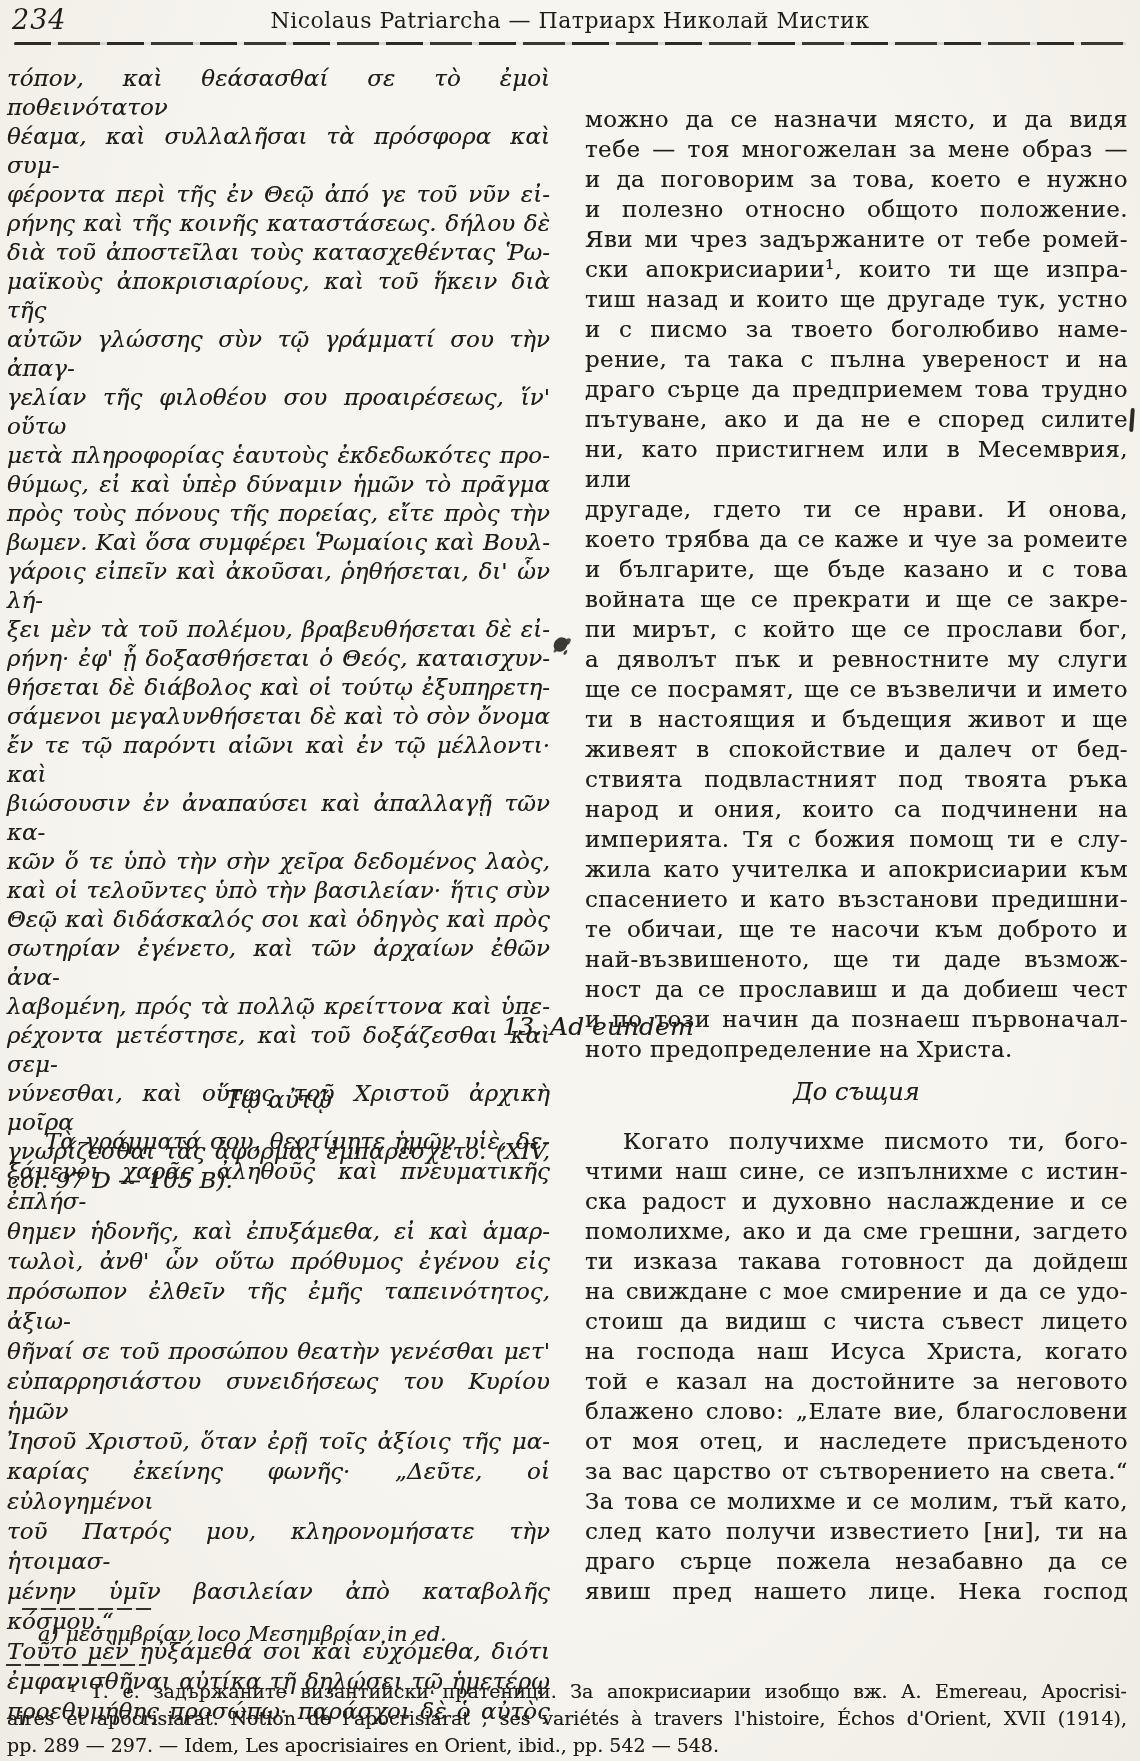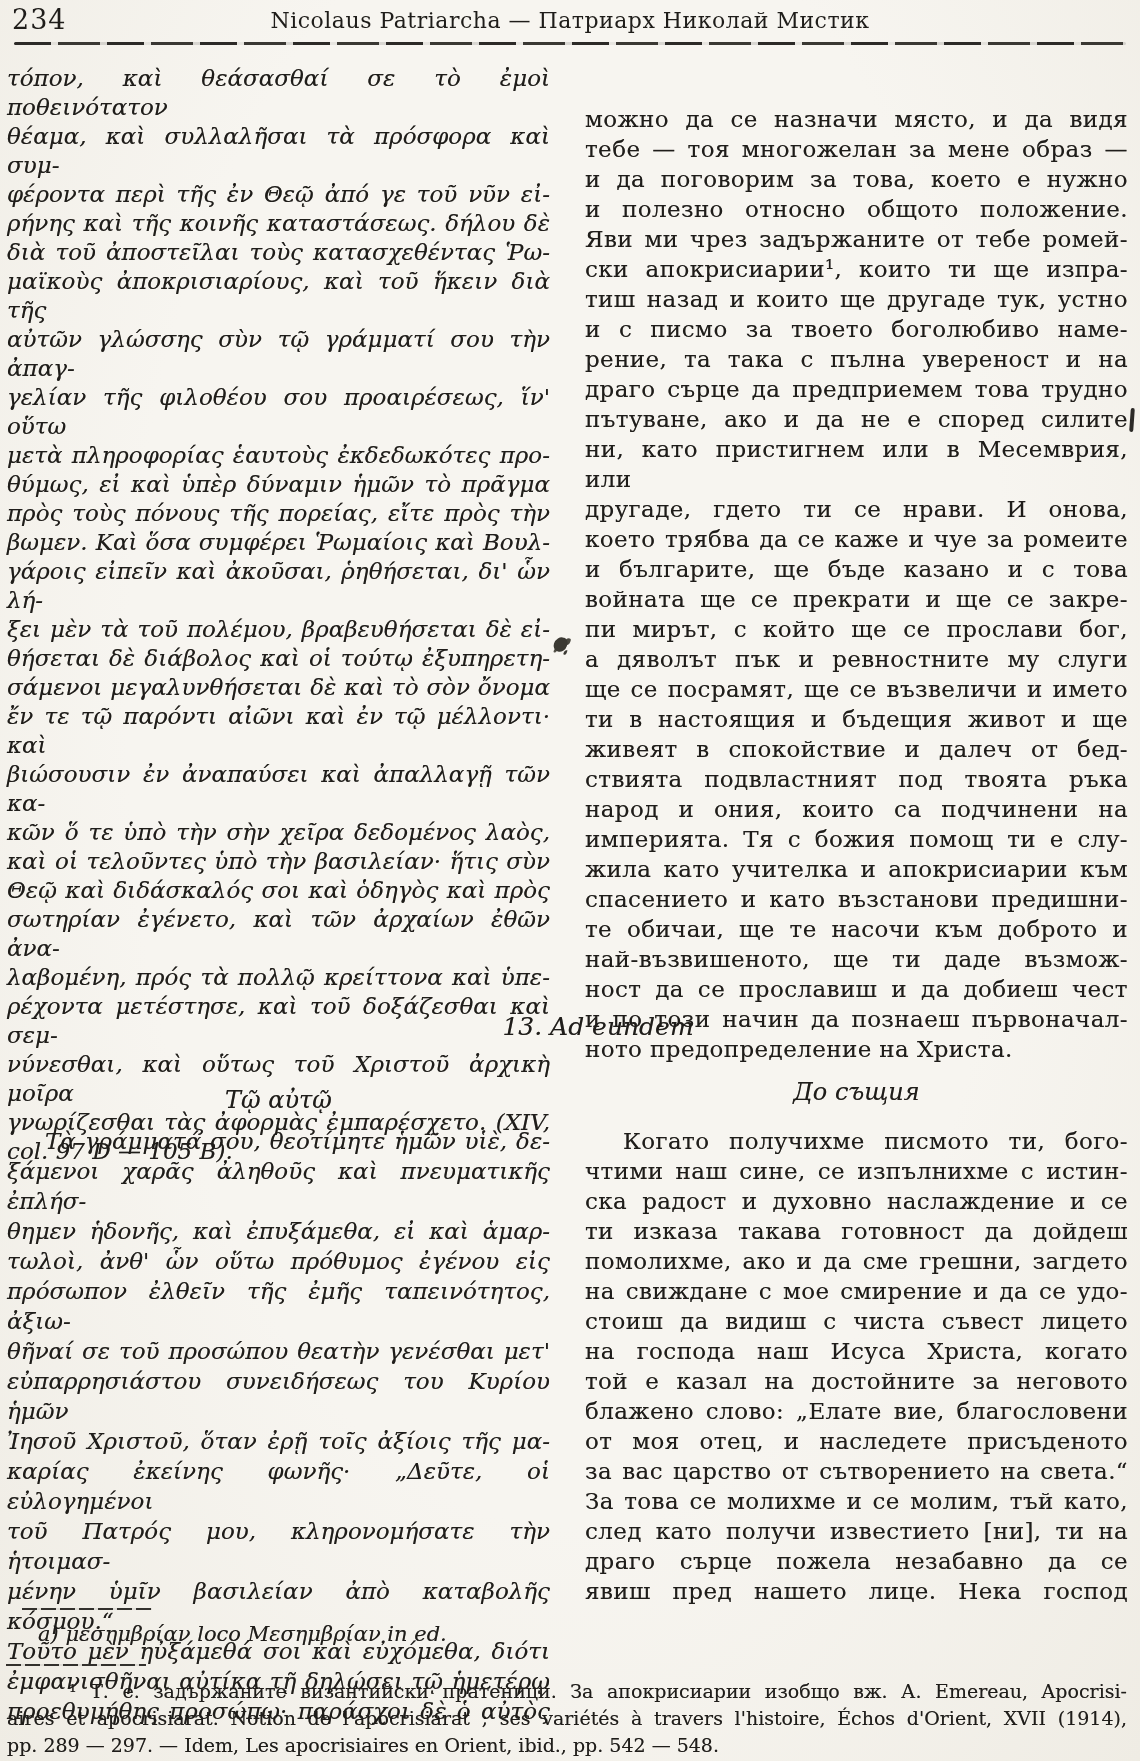--- a/index.html
+++ b/index.html
@@ -11,20 +11,21 @@
     background: radial-gradient(ellipse at 50% 40%, #f7f5f0 55%, #efece4 100%);
     color: #1f1d1a;
     font-family: "DejaVu Serif", serif;
     overflow: hidden;
   }
   
   .pagenum {
     position: absolute; left: 12px; top: 4px;
     font-size: 27px; letter-spacing: 1px;
     font-family: "DejaVu Serif", serif;
+    font-style: italic;
   }
   .runhead {
     position: absolute; left: 0; top: 8px; width: 100%;
     text-align: center; font-size: 22px; letter-spacing: 0.5px;
   }
   .headrule {
     position: absolute; left: 14px; top: 42px; width: 1112px; height: 3px;
     background:
       repeating-linear-gradient(90deg, #2c2a27 0 37px, rgba(44,42,39,0.08) 37px 44px, #3a3833 44px 86px, rgba(44,42,39,0.15) 86px 93px);
     border-radius: 2px;
@@ -122,20 +123,21 @@
       <div class="jline">διὰ τοῦ ἀποστεῖλαι τοὺς κατασχεθέντας Ῥω-</div>
       <div class="jline">μαϊκοὺς ἀποκρισιαρίους, καὶ τοῦ ἥκειν διὰ τῆς</div>
       <div class="jline">αὐτῶν γλώσσης σὺν τῷ γράμματί σου τὴν ἀπαγ-</div>
       <div class="jline">γελίαν τῆς φιλοθέου σου προαιρέσεως, ἵν' οὕτω</div>
       <div class="jline">μετὰ πληροφορίας ἑαυτοὺς ἐκδεδωκότες προ-</div>
       <div class="jline">θύμως, εἰ καὶ ὑπὲρ δύναμιν ἡμῶν τὸ πρᾶγμα</div>
       <div class="jline">πρὸς τοὺς πόνους τῆς πορείας, εἴτε πρὸς τὴν</div>
       <div class="jline">βωμεν. Καὶ ὅσα συμφέρει Ῥωμαίοις καὶ Βουλ-</div>
       <div class="jline">γάροις εἰπεῖν καὶ ἀκοῦσαι, ῥηθήσεται, δι' ὧν λή-</div>
       <div class="jline">ξει μὲν τὰ τοῦ πολέμου, βραβευθήσεται δὲ εἰ-</div>
+      <div class="jline">ρήνη· ἐφ' ᾗ δοξασθήσεται ὁ Θεός, καταισχυν-</div>
       <div class="jline">θήσεται δὲ διάβολος καὶ οἱ τούτῳ ἐξυπηρετη-</div>
       <div class="jline">σάμενοι μεγαλυνθήσεται δὲ καὶ τὸ σὸν ὄνομα</div>
       <div class="jline">ἔν τε τῷ παρόντι αἰῶνι καὶ ἐν τῷ μέλλοντι· καὶ</div>
       <div class="jline">βιώσουσιν ἐν ἀναπαύσει καὶ ἀπαλλαγῇ τῶν κα-</div>
       <div class="jline">κῶν ὅ τε ὑπὸ τὴν σὴν χεῖρα δεδομένος λαὸς,</div>
       <div class="jline">καὶ οἱ τελοῦντες ὑπὸ τὴν βασιλείαν· ἥτις σὺν</div>
       <div class="jline">Θεῷ καὶ διδάσκαλός σοι καὶ ὁδηγὸς καὶ πρὸς</div>
       <div class="jline">σωτηρίαν ἐγένετο, καὶ τῶν ἀρχαίων ἐθῶν ἀνα-</div>
       <div class="jline">λαβομένη, πρός τὰ πολλῷ κρείττονα καὶ ὑπε-</div>
       <div class="jline">ρέχοντα μετέστησε, καὶ τοῦ δοξάζεσθαι καὶ σεμ-</div>
@@ -199,22 +201,22 @@
       <div class="jline">μένην ὑμῖν βασιλείαν ἀπὸ καταβολῆς κόσμου.“</div>
       <div class="jline">Τοῦτο μὲν ηὐξάμεθά σοι καὶ εὐχόμεθα, διότι</div>
       <div class="jline">ἐμφανισθῆναι αὐτίκα τῇ δηλώσει τῷ ἡμετέρῳ</div>
       <div class="jline">προεθυμήθης προσώπῳ· παράσχοι δὲ ὁ αὐτὸς</div>
     </div>
 
   <div class="col cyr c-r2">
       <div class="jline indent">Когато получихме писмото ти, бого-</div>
       <div class="jline">чтими наш сине, се изпълнихме с истин-</div>
       <div class="jline">ска радост и духовно наслаждение и се</div>
+      <div class="jline">помолихме, ако и да сме грешни, загдето</div>
       <div class="jline">ти изказа такава готовност да дойдеш</div>
-      <div class="jline">помолихме, ако и да сме грешни, загдето</div>
       <div class="jline">на свиждане с мое смирение и да се удо-</div>
       <div class="jline">стоиш да видиш с чиста съвест лицето</div>
       <div class="jline">на господа наш Исуса Христа, когато</div>
       <div class="jline">той е казал на достойните за неговото</div>
       <div class="jline">блажено слово: „Елате вие, благословени</div>
       <div class="jline">от моя отец, и наследете присъденото</div>
       <div class="jline">за вас царство от сътворението на света.“</div>
       <div class="jline">За това се молихме и се молим, тъй като,</div>
       <div class="jline">след като получи известието [ни], ти на</div>
       <div class="jline">драго сърце пожела незабавно да се</div>

